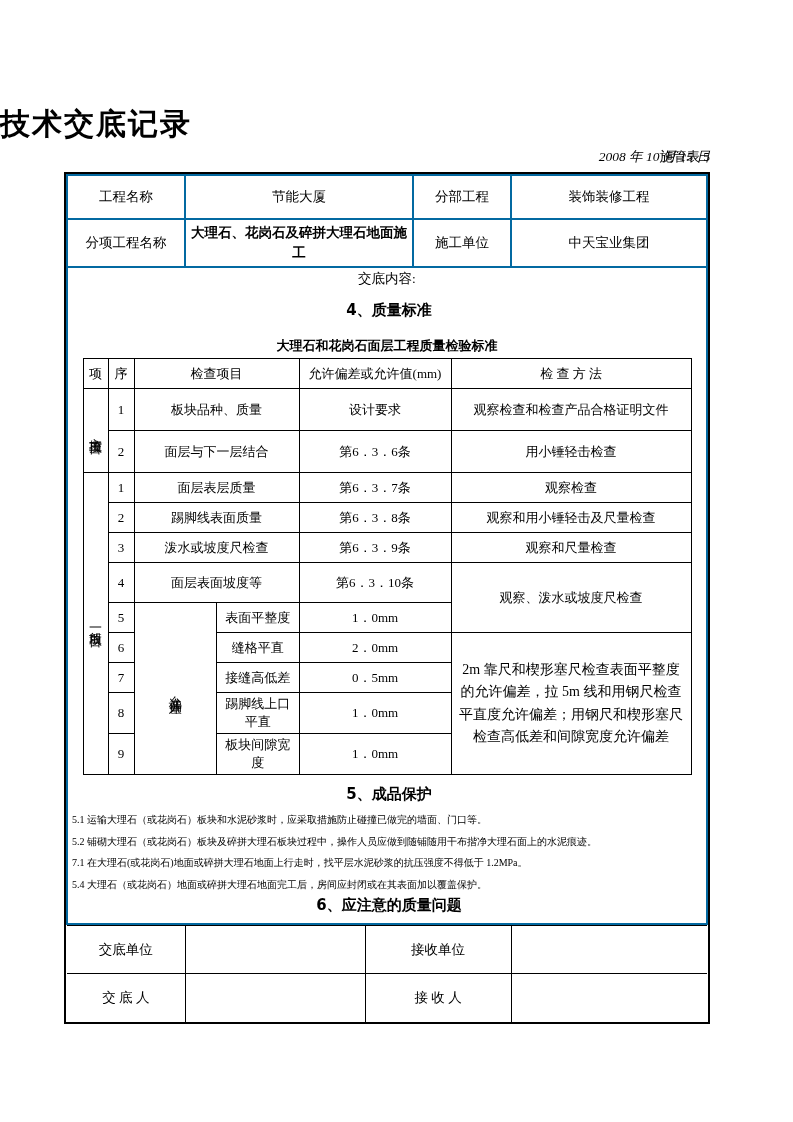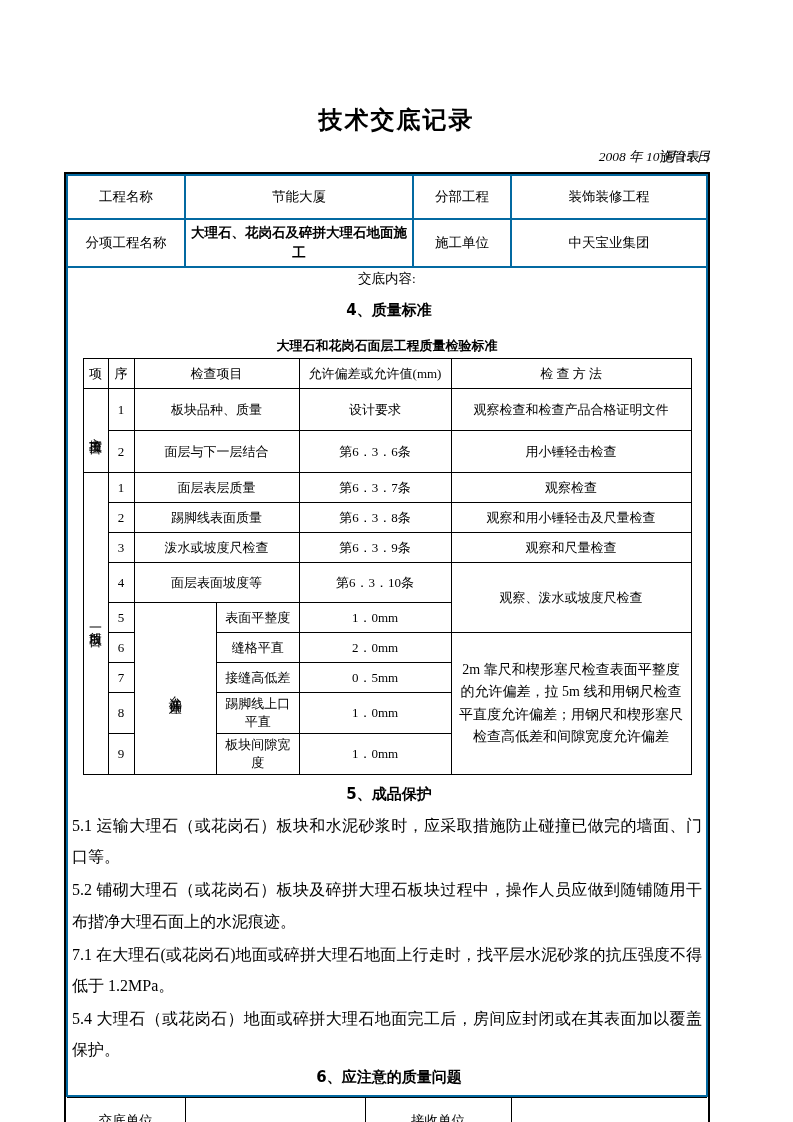--- a/index.html
+++ b/index.html
@@ -14,24 +14,23 @@
     position: relative;
     overflow: hidden;
   }
   .page { position: relative; width: 793px; height: 1122px; }
 
   
   .doc-title {
     position: absolute;
     left: 0; right: 0;
     top: 104px;
-    text-align: center;
     font-family: Liberation Serif, serif;
     font-weight: bold;
-    font-size: 24px;
+    font-size: 30px;
     letter-spacing: 2px;
   }
   .subtitle-row {
     position: absolute;
     left: 64px; right: 83px;
     top: 148px;
     height: 20px;
     font-size: 13.5px;
   }
   .subtitle-date {
@@ -83,21 +82,21 @@
     padding: 6px 8px 8px 8px;
   }
   .content-label { font-size: 13.5px; margin-bottom: 13px; }
   .sec-heading {
     font-family: "DejaVu Sans", "Liberation Sans", sans-serif;
     font-weight: bold;
     font-size: 15px;
     margin: 2px 0 6px 4px;
   }
   .para {
-    font-size: 16px;
+    font-size: 10px;
     line-height: 1.95;
     margin: 0 0 2px 0;
     text-align: justify;
   }
 
   
   .qt-title {
     text-align: center;
     font-family: "DejaVu Sans", "Liberation Sans", sans-serif;
     font-weight: bold;

